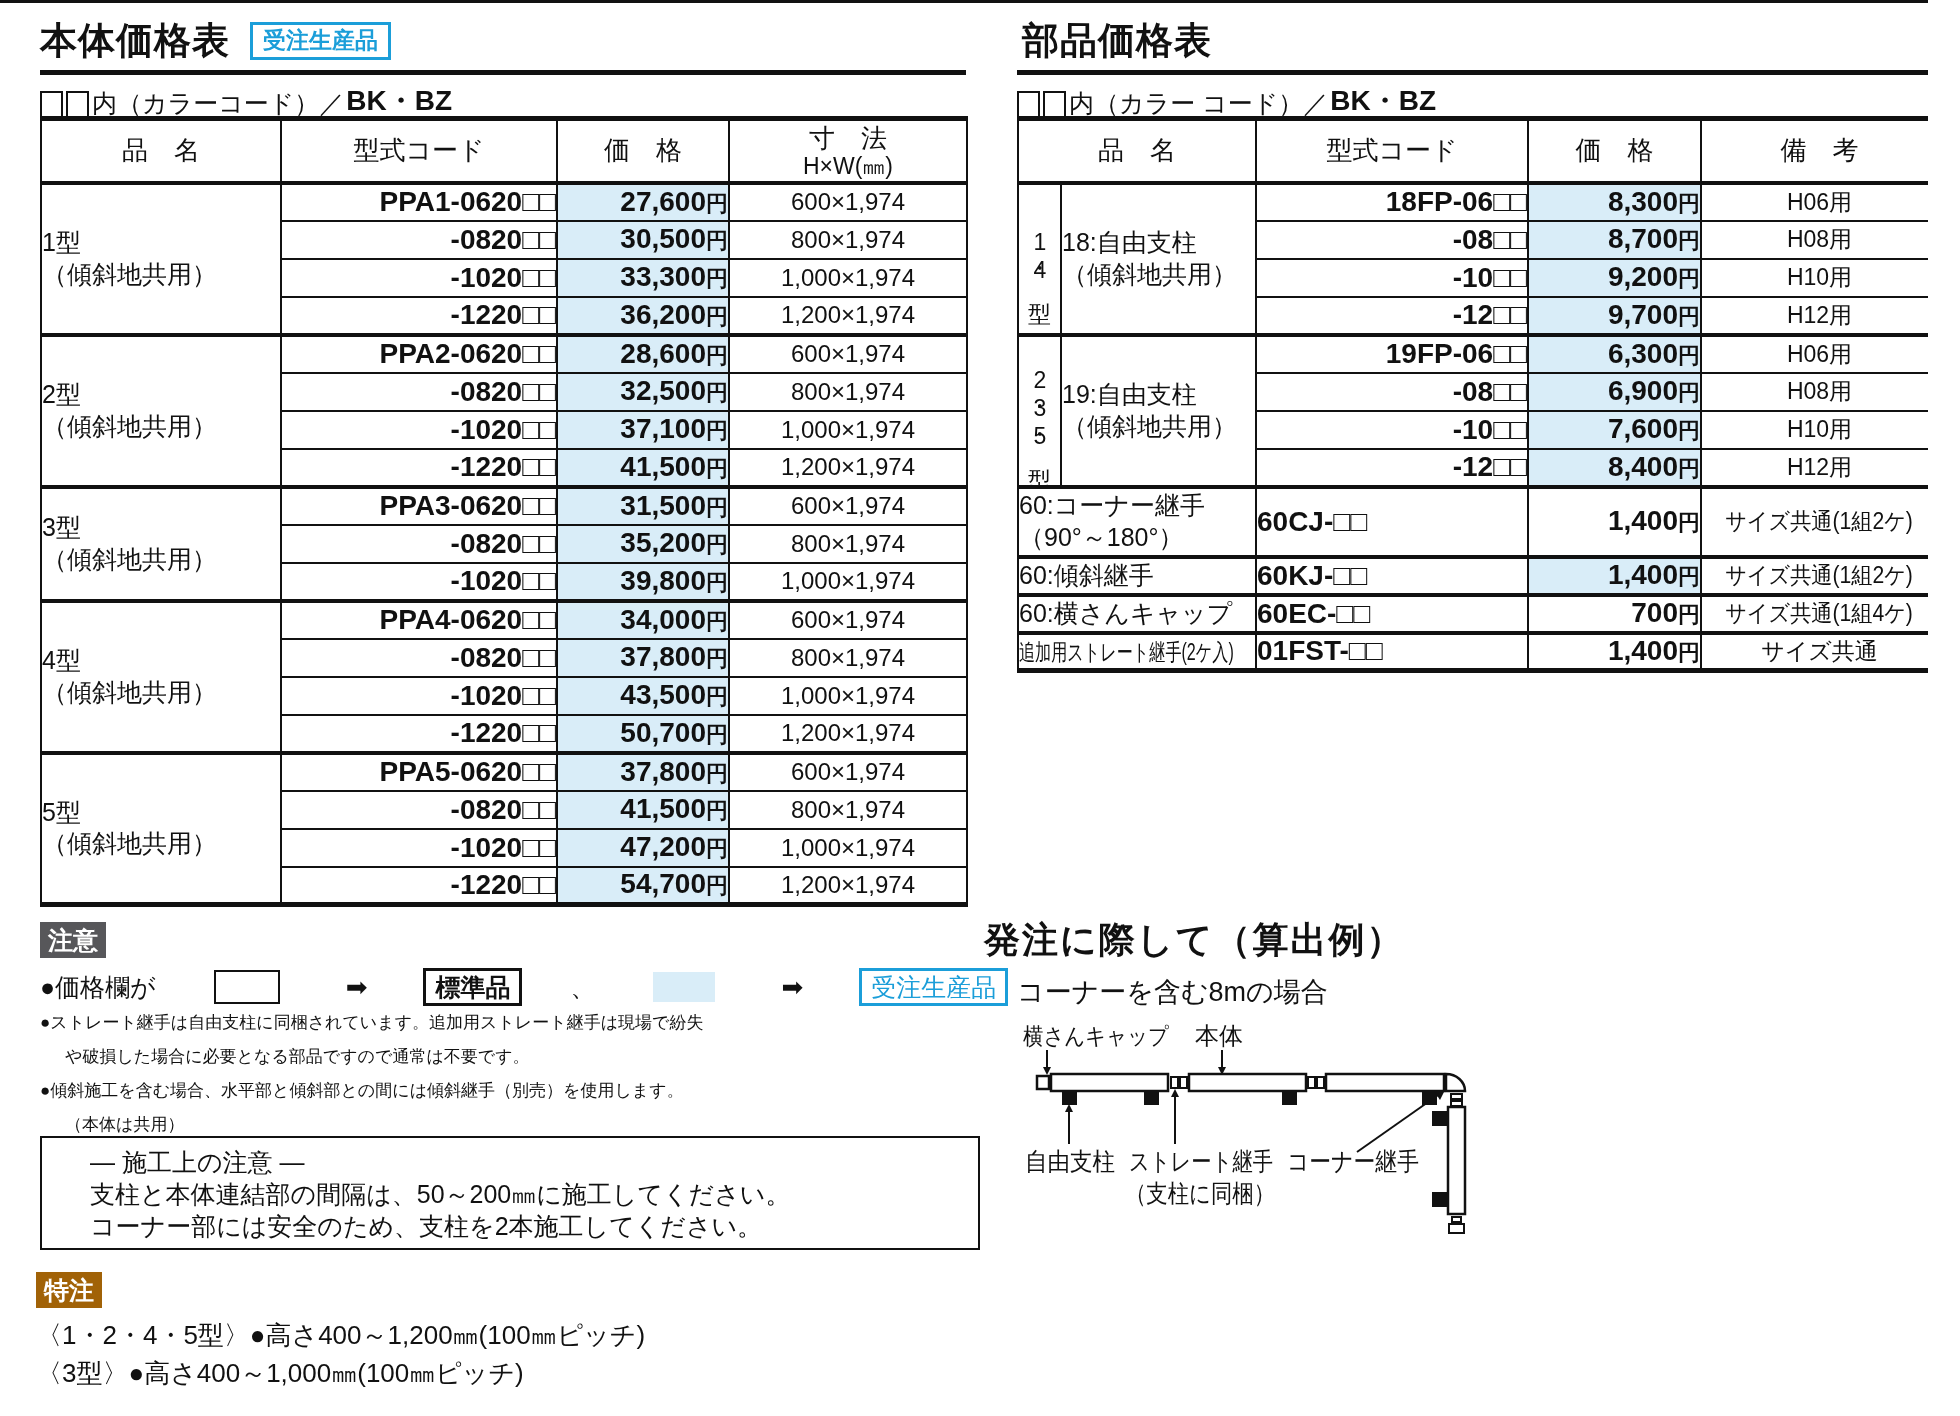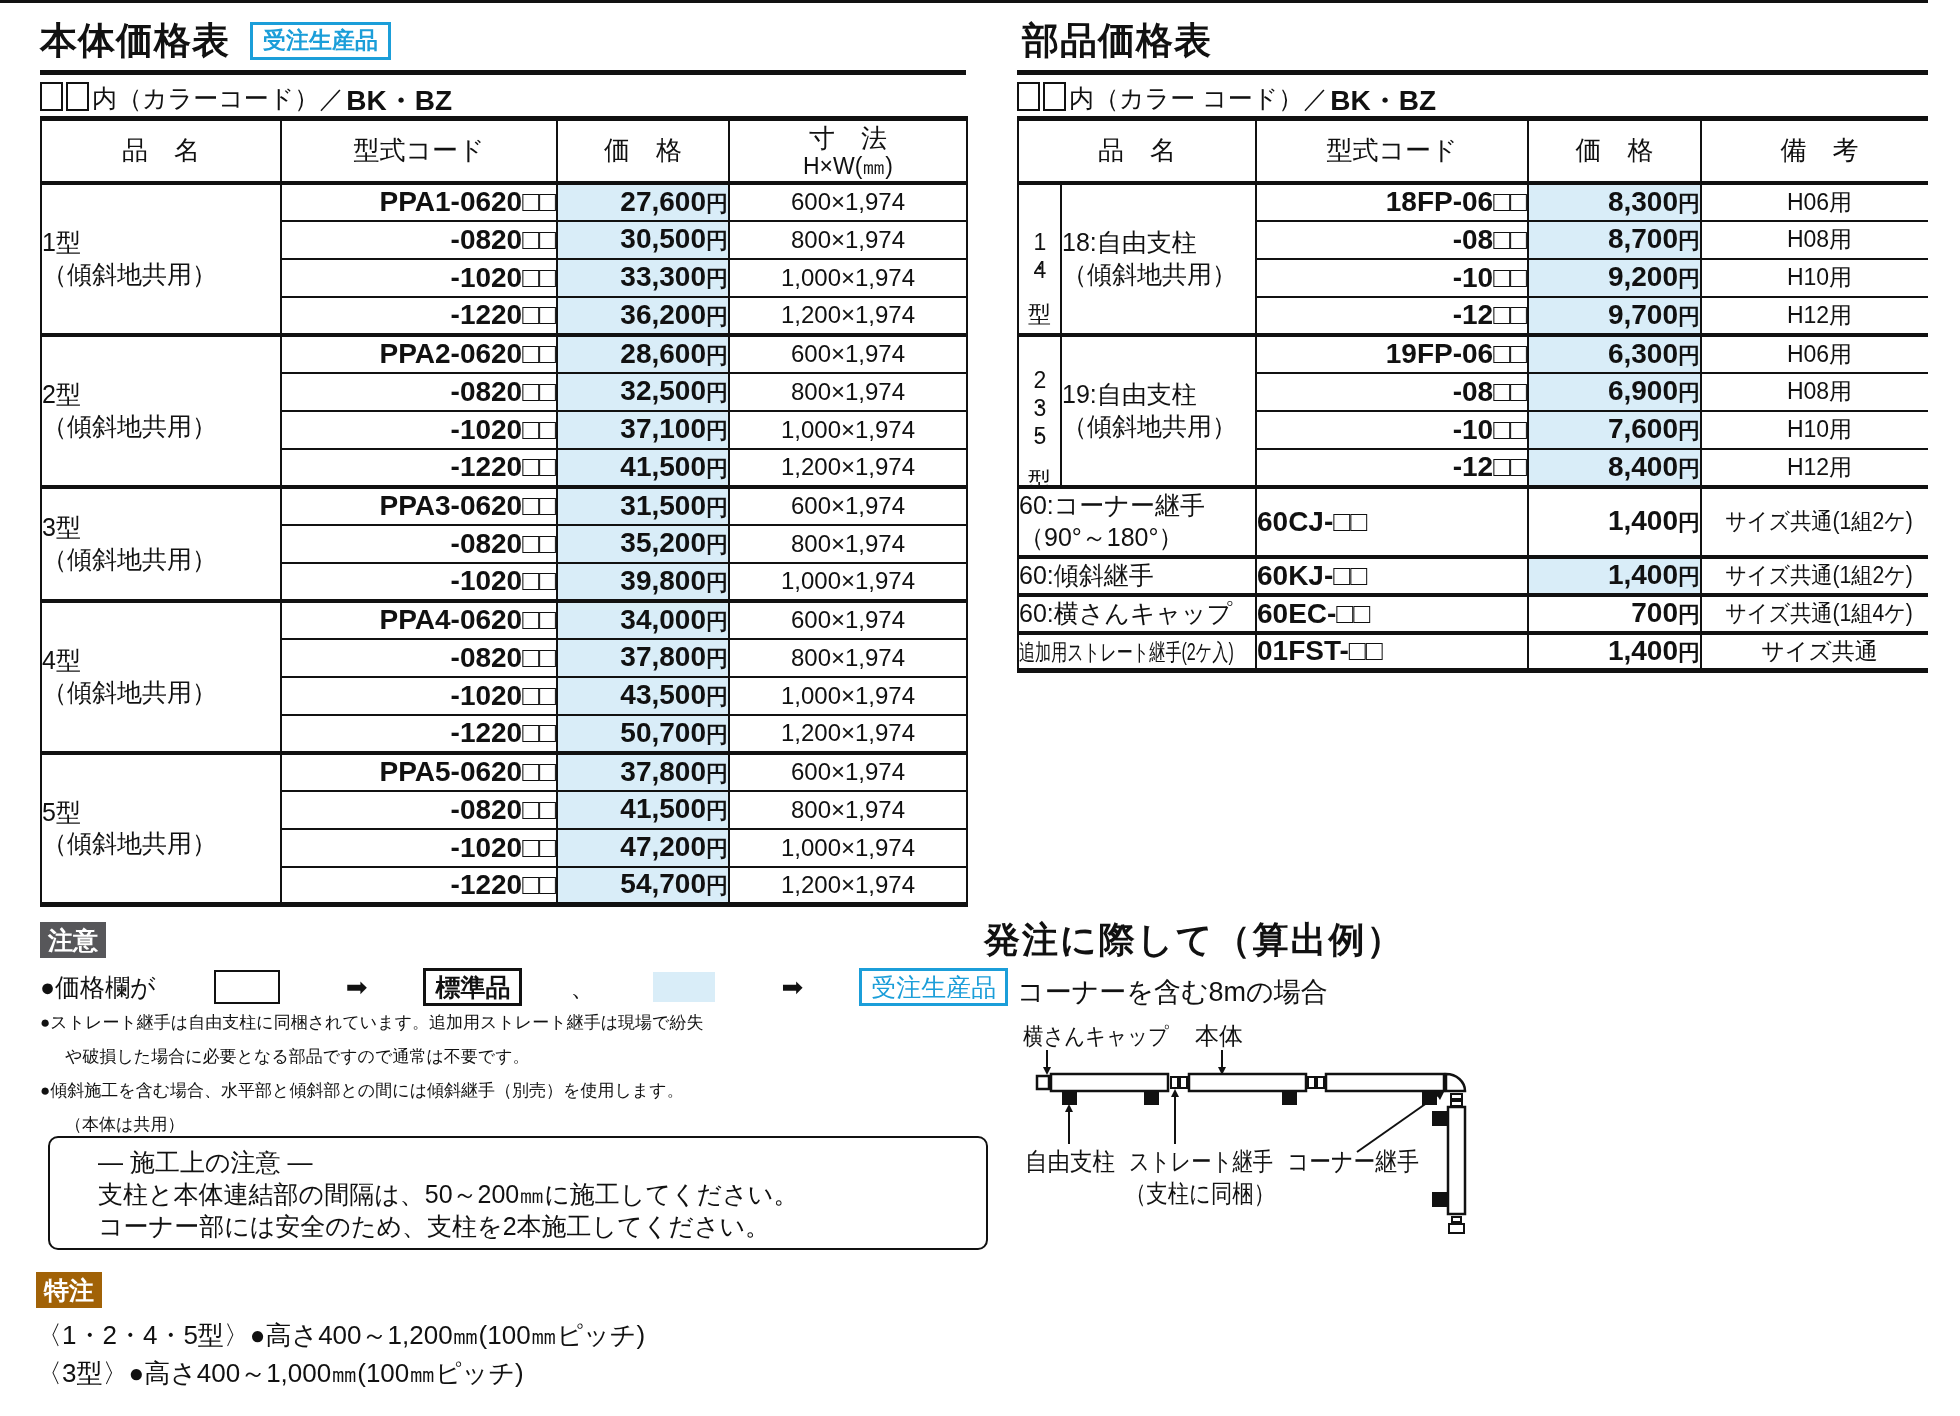--- a/index.html
+++ b/index.html
@@ -10,21 +10,21 @@
   .topline { left:0; top:0; width:1960px; height:3px; background:#111; }
 
   
   .sec-title { font-size:37px; font-weight:bold; letter-spacing:1px; white-space:nowrap; }
   .title-row { display:flex; align-items:center; gap:20px; }
   .badge-order-title { border:3px solid #1b9ed9; color:#1b9ed9; font-size:23px; font-weight:bold;
                        padding:3px 10px; line-height:1.1; white-space:nowrap; }
 
   .rule { background:#111; height:5px; }
 
-  .caption { font-size:25px; display:flex; align-items:flex-start; white-space:nowrap; }
+  .caption { font-size:25px; display:flex; align-items:flex-end; white-space:nowrap; }
   .cbox { display:inline-block; width:19px; height:25px; border:2px solid #111; margin-right:3px; }
   .cap-bold { font-size:28px; font-weight:bold; margin-left:2px; }
 
   
   table.ptable { border-collapse:collapse; table-layout:fixed;
                  border:2px solid #111; border-top:5px solid #111; border-bottom:5px solid #111; }
   table.ptable th, table.ptable td { border:2px solid #111; padding:0; overflow:hidden; vertical-align:middle; }
   table.ptable thead th { border-bottom:4px solid #111; font-weight:normal; font-size:26px; text-align:center; }
   table.ptable thead tr { height:64px; }
   table.ptable tbody tr { height:38px; }
@@ -249,21 +249,21 @@
     <span class="ordbox">受注生産品</span>
   </div>
   <div class="abs note-block" style="left:40px; top:1006px;">
     <div>●ストレート継手は自由支柱に同梱されています。追加用ストレート継手は現場で紛失</div>
     <div class="note-cont">や破損した場合に必要となる部品ですので通常は不要です。</div>
   </div>
   <div class="abs note-block" style="left:40px; top:1074px;">
     <div>●傾斜施工を含む場合、水平部と傾斜部との間には傾斜継手（別売）を使用します。</div>
     <div class="note-cont">（本体は共用）</div>
   </div>
-  <div class="abs cons-box" style="left:48px; top:1136px;border-radius:10px;">
+  <div class="abs cons-box" style="left:40px; top:1136px;">
     <div class="cons-line">― 施工上の注意 ―</div>
     <div class="cons-line">支柱と本体連結部の間隔は、50～200㎜に施工してください。</div>
     <div class="cons-line">コーナー部には安全のため、支柱を2本施工してください。</div>
   </div>
   <div class="abs badge-gray bg-mid" style="left:36px; top:1272px;">特注</div>
   <div class="abs tok-line" style="left:36px; top:1318px;">〈1・2・4・5型〉●高さ400～1,200㎜(100㎜ピッチ)</div>
   <div class="abs tok-line" style="left:36px; top:1356px;">〈3型〉●高さ400～1,000㎜(100㎜ピッチ)</div>
 
   <div class="abs title-row" style="left:1022px; top:16px;">
     <span class="sec-title">部品価格表</span>

